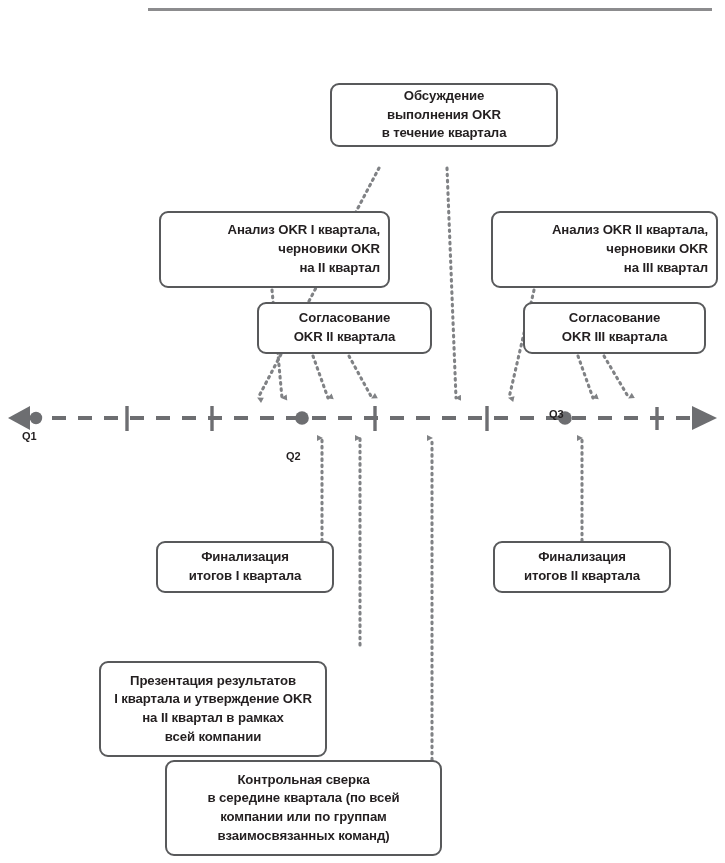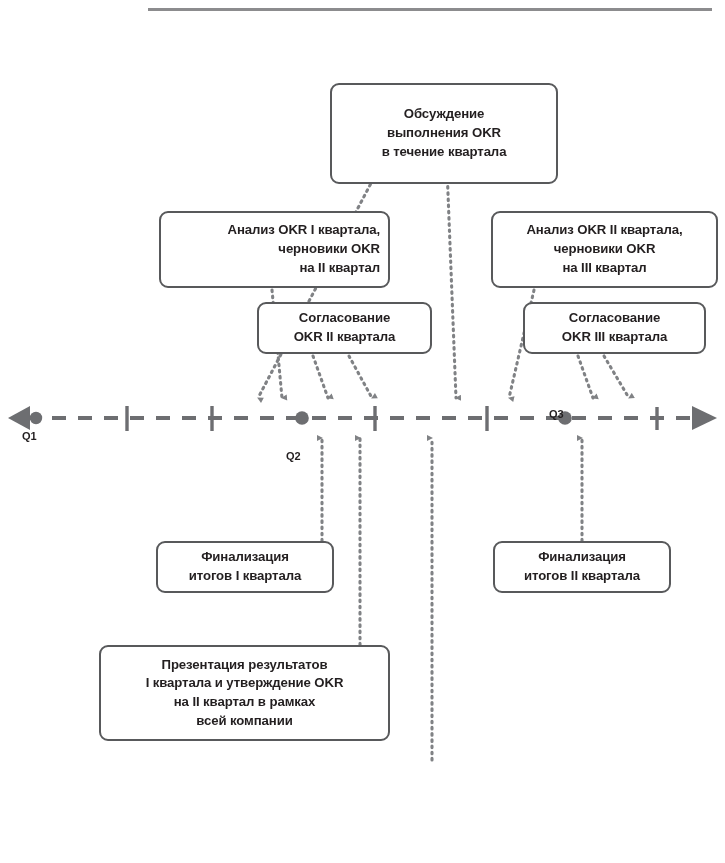--- a/index.html
+++ b/index.html
@@ -115,65 +115,71 @@
     </g>
 
     <g stroke="#808285" stroke-width="3.1" stroke-dasharray="1.6 4.6" stroke-linecap="round" fill="none">
       <line x1="322" y1="541" x2="322" y2="438" marker-end="url(#dotArrowUp)"></line>
       <line x1="360" y1="645" x2="360" y2="438" marker-end="url(#dotArrowUp)"></line>
       <line x1="432" y1="760" x2="432" y2="438" marker-end="url(#dotArrowUp)"></line>
       <line x1="582" y1="541" x2="582" y2="438" marker-end="url(#dotArrowUp)"></line>
     </g>
   </svg>
 
-  <div class="node-box" style="left:330px; top:83px; width:228px; height:101px;">
+  <div class="node-box" style="left:330px; top:83px; width:228px; height:64px;">
     <span class="txt">Обсуждение
 выполнения OKR
 в течение квартала</span>
   </div>
 
   <div class="node-box" style="left:159px; top:211px; width:231px; height:77px;text-align:right;">
     <span class="txt">Анализ OKR I квартала,
 черновики OKR
 на II квартал</span>
   </div>
 
   <div class="node-box" style="left:257px; top:302px; width:175px; height:52px;">
     <span class="txt">Согласование
 OKR II квартала</span>
   </div>
 
-  <div class="node-box" style="left:491px; top:211px; width:227px; height:77px;">
+  <div class="node-box" style="left:491px; top:211px; width:227px; height:77px;text-align:right;">
     <span class="txt">Анализ OKR II квартала,
 черновики OKR
 на III квартал</span>
   </div>
 
   <div class="node-box" style="left:523px; top:302px; width:183px; height:52px;">
     <span class="txt">Согласование
 OKR III квартала</span>
   </div>
 
   <div class="node-box" style="left:156px; top:541px; width:178px; height:52px;">
     <span class="txt">Финализация
 итогов I квартала</span>
   </div>
 
   <div class="node-box" style="left:493px; top:541px; width:178px; height:52px;">
     <span class="txt">Финализация
 итогов II квартала</span>
   </div>
 
-  <div class="node-box" style="left:99px; top:645px; width:291px; height:96px;align-items:center;">
+  <div class="node-box" style="left:99px; top:661px; width:228px; height:96px;align-items:center;">
     <span class="txt">Презентация результатов
 I квартала и утверждение OKR
 на II квартал в рамках
 всей компании</span>
   </div>
 
+  <div class="node-box" style="left:165px; top:760px; width:277px; height:96px;">
+    <span class="txt">Контрольная сверка
+в середине квартала (по всей
+компании или по группам
+взаимосвязанных команд)</span>
+  </div>
 
   <div class="axis-label" style="left:22px; top:430px;">
     <span>Q1</span>
   </div>
   <div class="axis-label" style="left:286px; top:450px;">
     <span>Q2</span>
   </div>
   <div class="axis-label" style="left:549px; top:408px;">
     <span>Q3</span>
   </div>

